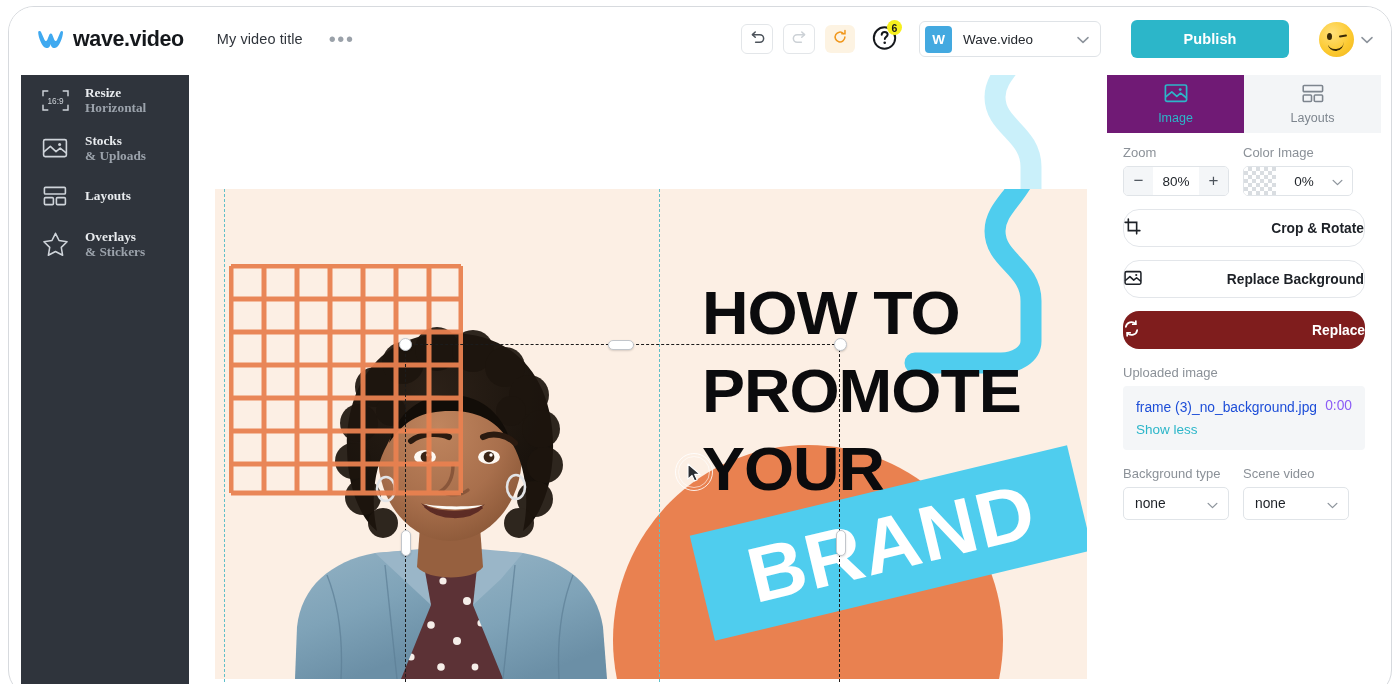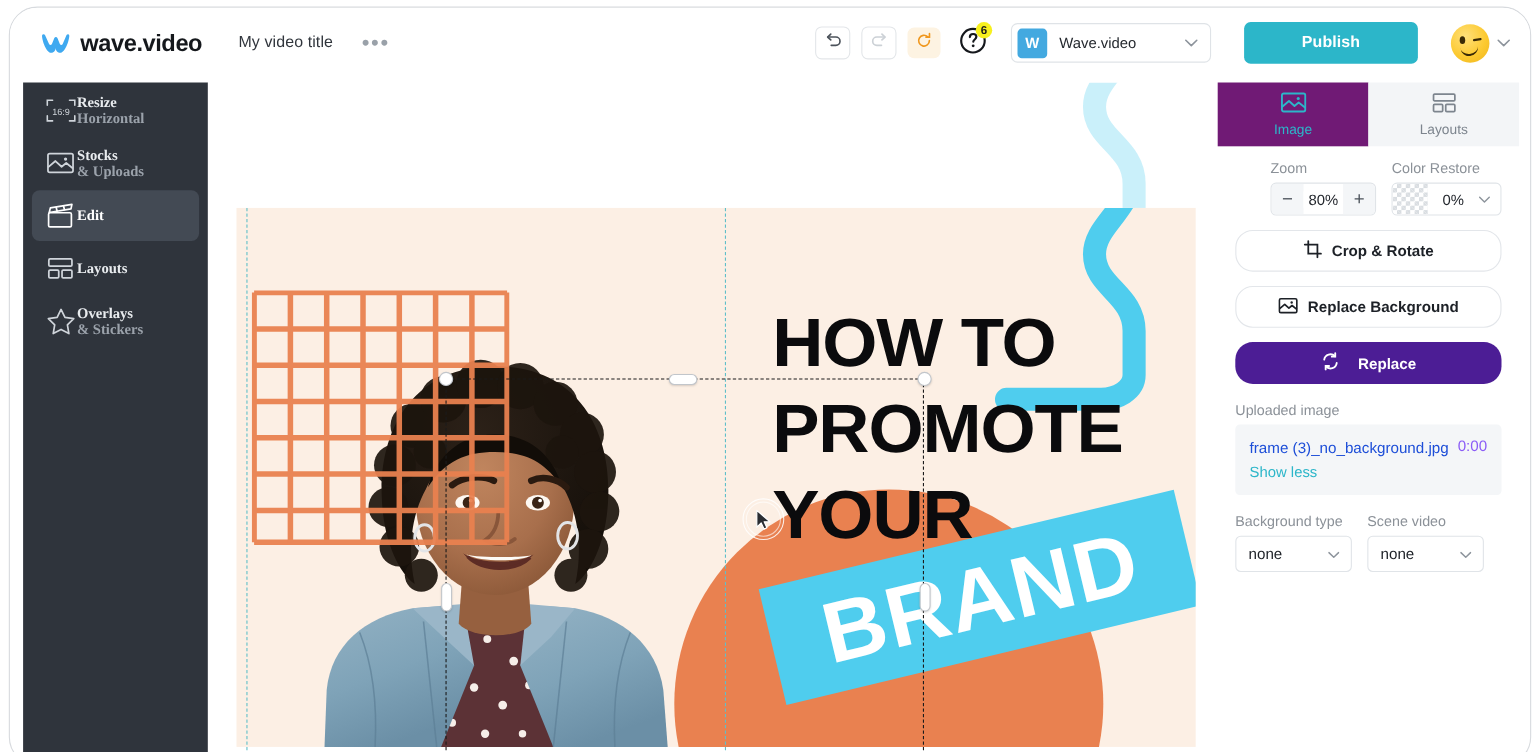--- a/index.html
+++ b/index.html
@@ -107,21 +107,21 @@
     transform: rotate(-6deg);
   }
 
   
   #sidebar {
     position: absolute; left: 12px; top: 68px;
     width: 168px; bottom: -10px;
     background: #2f343c;
   }
   .side-item {
-    display: flex; align-items: center; 
+    display: flex; align-items: center; gap: 15px;
     height: 46px; margin: 2px 8px; padding-left: 11px;
     border-radius: 7px; cursor: pointer;
   }
   .side-item.active { background: #434a54; }
   .side-label { display: flex; flex-direction: column; line-height: 15.5px; font-family: Liberation Serif, serif; }
   .side-label .l1 { color: #e9ecef; font-size: 13.3px; font-weight: bold; }
   .side-label .l2 { color: #9ba2ab; font-size: 13.3px; font-weight: bold; }
   .side-item.active .l1 { color: #ffffff; }
   .side-icon { width: 30px; height: 28px; display:flex; align-items:center; justify-content:center; }
 
@@ -232,21 +232,21 @@
   #panel-tabs { display: flex; height: 58px; }
   .ptab {
     flex: 1; display: flex; flex-direction: column;
     align-items: center; justify-content: center; gap: 4px;
     cursor: pointer; font-size: 12.5px;
   }
   .ptab.active { color: #2cb6c9; background: #701a75; }
   .ptab.inactive { color: #7d858e; background: #f3f5f7; }
 
   .panel-body { padding: 12px 16px 0 16px; }
-  .row { display: flex; gap: 14px; margin-left: 32px; }
+  .row { display: flex; gap: 14px; }
   .field-label { font-size: 13px; color: #8b9198; margin-bottom: 6px; }
   .col-zoom { width: 106px; }
   .col-filter { width: 110px; }
 
   .stepper {
     display: flex; align-items: center; height: 30px;
     border: 1px solid #e0e4e8; border-radius: 5px; overflow: hidden;
   }
   .stepper .sbtn {
     width: 29px; height: 100%; background: #f4f6f8; color: #4c535b;
@@ -271,26 +271,26 @@
     background-size: 8px 8px;
     background-position: 0 0, 4px 4px;
     background-color: #ffffff;
   }
   .filter-select .fval { flex: 1; text-align: center; font-size: 13.5px; color: #23272d; }
   .filter-select .fchev { margin-right: 9px; }
 
   .panel-btn {
     width: 100%; height: 38px; margin-top: 13px;
     border: 1px solid #e3e6ea; border-radius: 16px; background: #fff;
-    display: flex; align-items: center; justify-content: center; gap: 9px;
+    display: flex; align-items: center; justify-content: space-between; gap: 9px;
     font-size: 13.8px; font-weight: bold; color: #1d2127; cursor: pointer;
     font-family: "Liberation Sans", sans-serif;
   }
   .panel-btn.primary {
-    background: #4c1d95; border: none; color: #fff; gap: 17px;
+    background: #7f1d1d; border: none; color: #fff; gap: 17px;
   }
 
   .uploaded-label { font-size: 13px; color: #8b9198; margin-top: 16px; }
   #uploaded-card {
     margin-top: 6px; background: #f4f6f8; border-radius: 4px;
     padding: 12px 13px 13px 13px;
   }
   #uploaded-card .fname-row { display: flex; align-items: flex-start; }
   #uploaded-card .fname {
     flex: 1; font-size: 13.8px; color: #1d4ed8; line-height: 20px;
@@ -425,33 +425,20 @@
           <path d="M1.6 15.2 8.4 9.4l5.6 5.2 4.2-3.4 6.2 5"></path>
           <circle cx="17.6" cy="7.6" r="1.5" fill="#cfd4da" stroke="none"></circle>
         </svg>
       </span>
       <span class="side-label">
         <span class="l1">Stocks</span>
         <span class="l2">&amp; Uploads</span>
       </span>
     </div>
 
-    <div class="side-item active">
-      <span class="side-icon">
-        <svg width="27" height="24" viewBox="0 0 28 25" fill="none" stroke="#ffffff" stroke-width="1.6" stroke-linejoin="round">
-          <rect x="2.2" y="9.8" width="21.6" height="13.4" rx="1.4"></rect>
-          <path d="M2.8 9.6 3.9 5.2 24.3 1.8 23.4 6.2Z"></path>
-          <path d="M9.2 4.1 10.4 8.6"></path>
-            <path d="M16.2 2.9 17.4 7.4"></path>
-        </svg>
-      </span>
-      <span class="side-label">
-        <span class="l1">Edit</span>
-      </span>
-    </div>
 
     <div class="side-item">
       <span class="side-icon">
         <svg width="26" height="22" viewBox="0 0 26 22" fill="none" stroke="#cfd4da" stroke-width="1.6">
           <rect x="2.4" y="2.4" width="21" height="6.6" rx="1.1"></rect>
           <rect x="2.4" y="12.6" width="9" height="7" rx="1.1"></rect>
           <rect x="14.4" y="12.6" width="9" height="7" rx="1.1"></rect>
         </svg>
       </span>
       <span class="side-label">
@@ -668,21 +655,21 @@
         <div class="col-zoom">
           <div class="field-label">Zoom</div>
           <div class="stepper">
             <div class="sbtn">−</div>
             <div class="sval">80%</div>
             <div class="sbtn">+</div>
           </div>
         </div>
 
         <div class="col-filter">
-          <div class="field-label">Color Restore</div>
+          <div class="field-label">Color Image</div>
           <div class="filter-select">
             <div class="checker"></div>
             <div class="fval">0%</div>
             <span class="fchev">
               <svg width="11" height="7" viewBox="0 0 12 8" fill="none" stroke="#8d949c" stroke-width="1.5" stroke-linecap="round" stroke-linejoin="round">
                   <path d="M1 1.6 6 6.4 11 1.6"></path>
                 </svg>
             </span>
           </div>
         </div>

